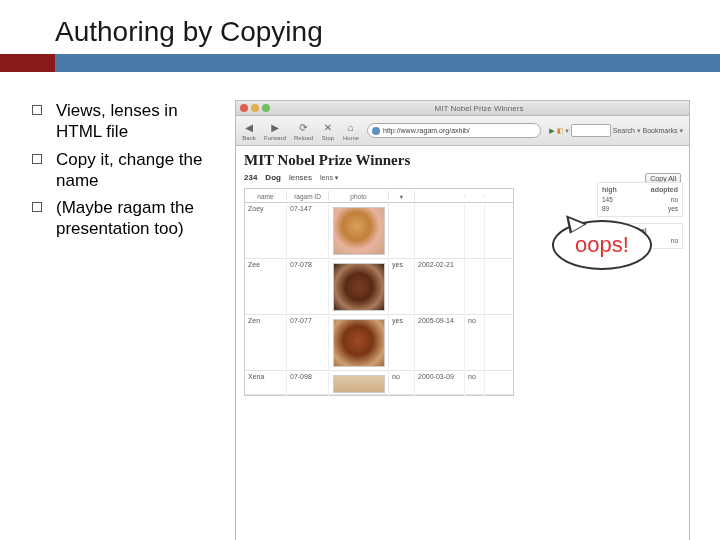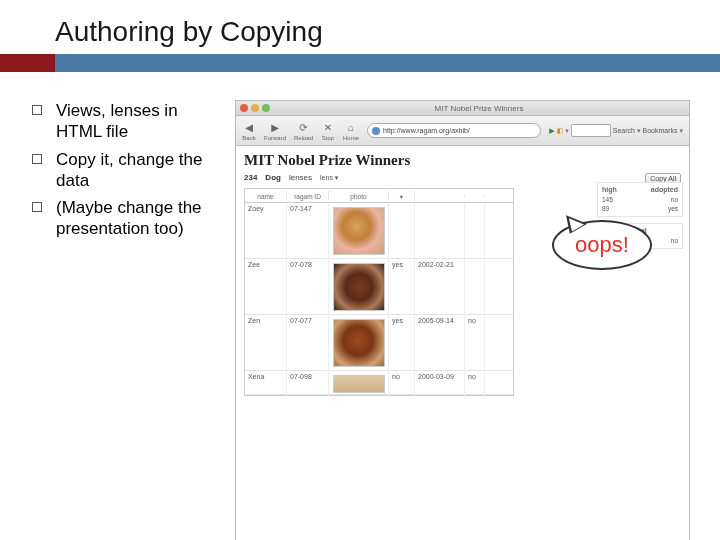--- a/index.html
+++ b/index.html
@@ -304,25 +304,25 @@
 
 <div class="content">
 
   <div class="bullets">
     <div class="bullet-row">
       <div class="bullet-box"></div>
       <div class="bullet-text">Views, lenses in HTML file</div>
     </div>
     <div class="bullet-row">
       <div class="bullet-box"></div>
-      <div class="bullet-text">Copy it, change the data</div>
+      <div class="bullet-text">Copy it, change the name</div>
     </div>
     <div class="bullet-row">
       <div class="bullet-box"></div>
-      <div class="bullet-text">(Maybe change the presentation too)</div>
+      <div class="bullet-text">(Maybe ragam the presentation too)</div>
     </div>
   </div>
 
   <div class="browser">
     <div class="browser-titlebar">
       <div class="tl-dot tl-red"></div>
       <div class="tl-dot tl-yel"></div>
       <div class="tl-dot tl-grn"></div>
       <div class="tl-title">MIT Nobel Prize Winners</div>
     </div>

